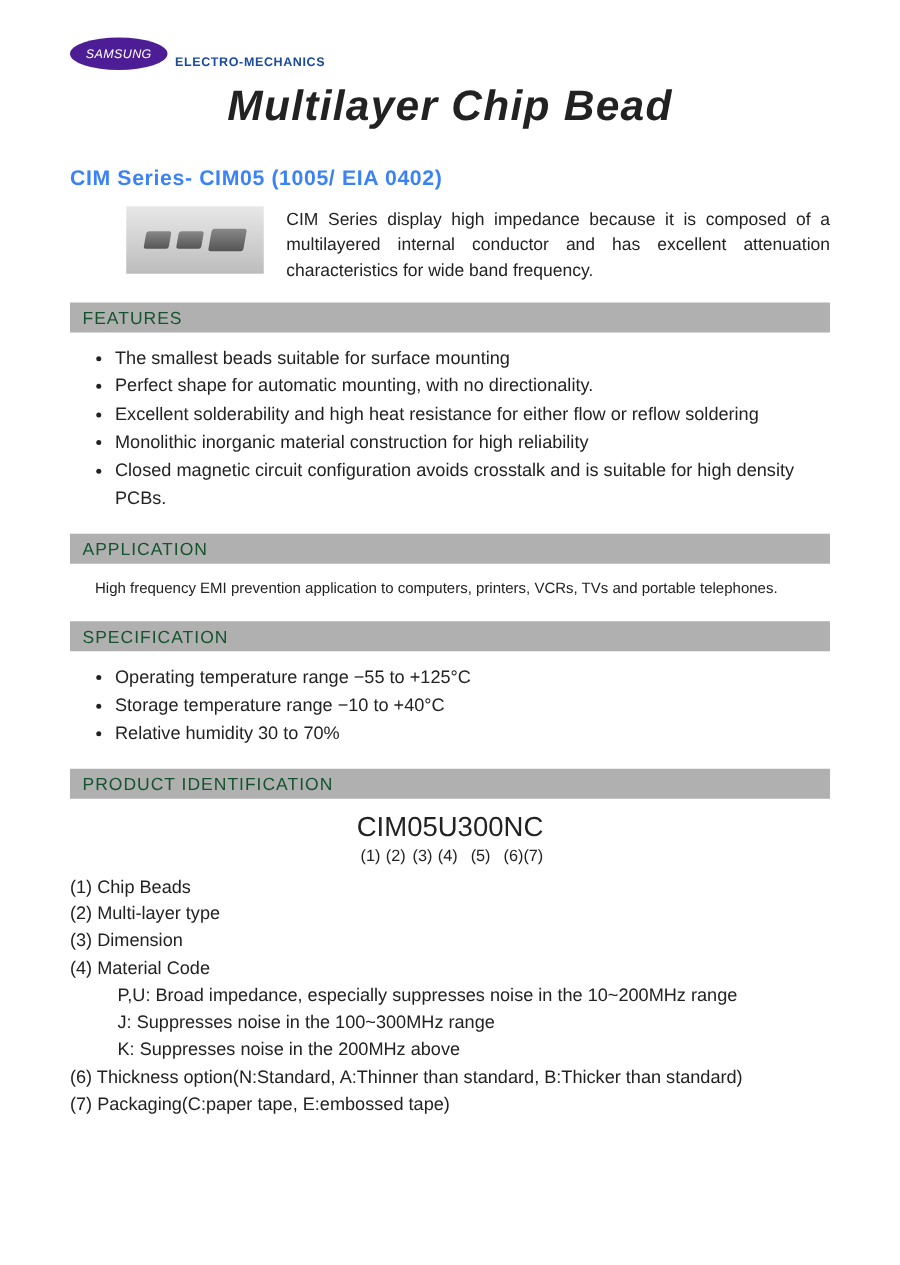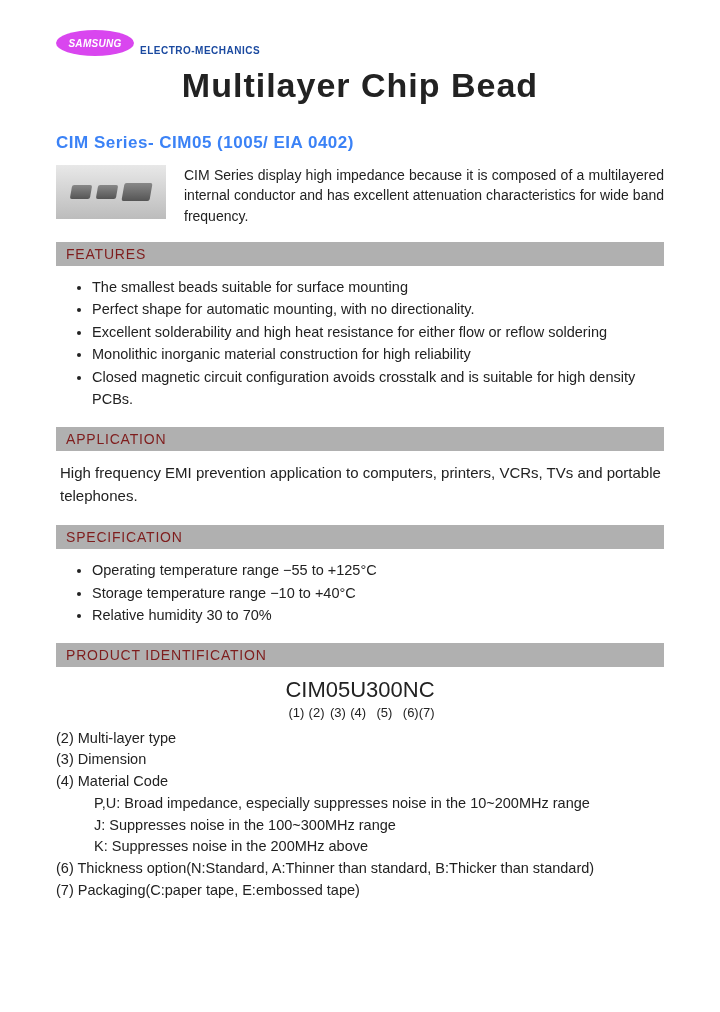--- a/index.html
+++ b/index.html
@@ -15,57 +15,59 @@
   }
   .logo-row {
     display: flex;
     align-items: center;
     gap: 4px;
     margin-bottom: 8px;
   }
   .logo-oval {
     width: 78px;
     height: 26px;
-    background: #d946ef;
+    background: #4c1d95;
     border-radius: 50% / 50%;
     display: flex;
     align-items: center;
     justify-content: center;
     color: #fff;
     font-size: 10px;
-    font-weight: bold;
+    font-weight: normal;
     font-style: italic;
     letter-spacing: 0.3px;
   }
   .logo-sub {
     color: #1b4aa0;
     font-size: 10px;
     font-weight: bold;
     letter-spacing: 0.5px;
     margin-top: 14px;
     margin-left: 2px;
   }
   h1.main-title {
     font-size: 34px;
     font-weight: bold;
     text-align: center;
     margin: 10px 0 28px 0;
     letter-spacing: 1px;
+    font-style: italic;
   }
   .subtitle {
     color: #3b82f6;
     font-size: 17px;
     font-weight: bold;
     margin-bottom: 12px;
     letter-spacing: 0.5px;
   }
   .intro-row {
     display: flex;
     gap: 18px;
     margin-bottom: 16px;
+    margin-left: 45px;
   }
   .chip-img {
     width: 110px;
     height: 54px;
     background: linear-gradient(#e8e8e8, #bcbcbc);
     display: flex;
     align-items: center;
     justify-content: center;
     gap: 6px;
     flex-shrink: 0;
@@ -79,38 +81,38 @@
   }
   .chip.small { width: 20px; height: 14px; }
   .intro-text {
     font-size: 14px;
     line-height: 1.45;
     flex: 1;
     text-align: justify;
   }
   .hbar {
     background: #b0b0b0;
-    color: #7f1d1d;
+    color: #14532d;
     font-size: 14px;
     padding: 4px 10px;
     letter-spacing: 0.8px;
     margin-bottom: 10px;
     margin-top: 6px;
   }
   ul.bullets {
     list-style: disc;
     margin: 4px 0 16px 0;
     padding-left: 36px;
     font-size: 14.5px;
     line-height: 1.55;
   }
   .section-text {
-    font-size: 15px;
+    font-size: 12px;
     line-height: 1.55;
-    margin: 4px 0 18px 4px;
+    margin: 4px 0 18px 20px;
   }
   .code-row {
     display: flex;
     justify-content: center;
     margin: 10px 0 4px 0;
   }
   .code-col {
     text-align: center;
   }
   .code-big {
@@ -198,20 +200,21 @@
         <div class="code-big">N</div>
         <div class="code-small">(6)</div>
       </div>
     <div class="code-col">
         <div class="code-big">C</div>
         <div class="code-small">(7)</div>
       </div>
   </div>
 
   <div class="legend" id="legend">
+      <div>(1) Chip Beads</div>
       <div>(2) Multi-layer type</div>
       <div>(3) Dimension</div>
       <div>(4) Material Code</div>
       <div class="indent">P,U: Broad impedance, especially suppresses noise in the 10~200MHz range</div>
       <div class="indent">J: Suppresses noise in the 100~300MHz range</div>
       <div class="indent">K: Suppresses noise in the 200MHz above</div>
       <div>(6) Thickness option(N:Standard, A:Thinner than standard, B:Thicker than standard)</div>
       <div>(7) Packaging(C:paper tape, E:embossed tape)</div>
     </div>
 </div>

